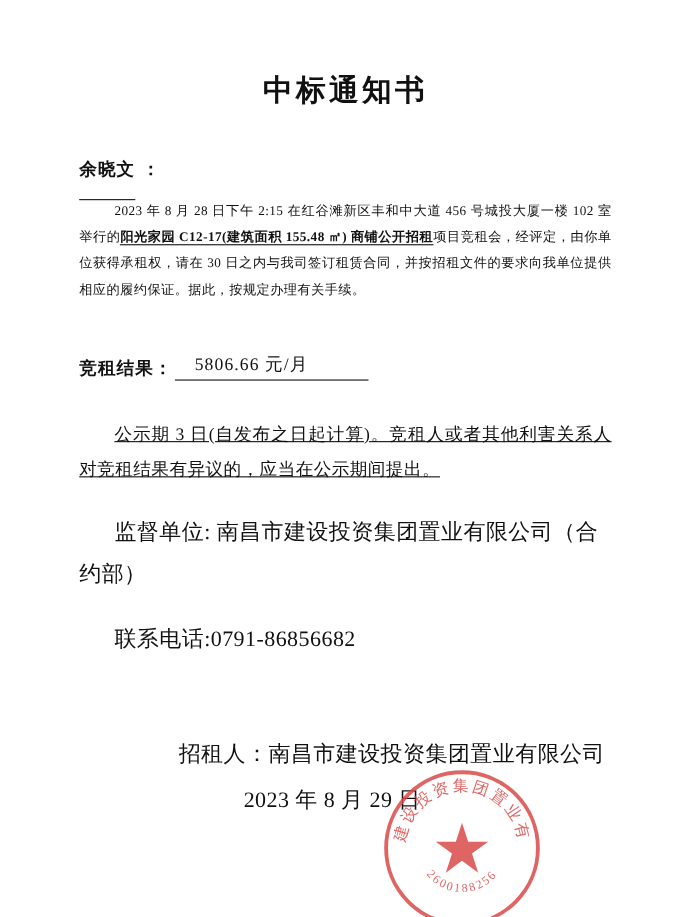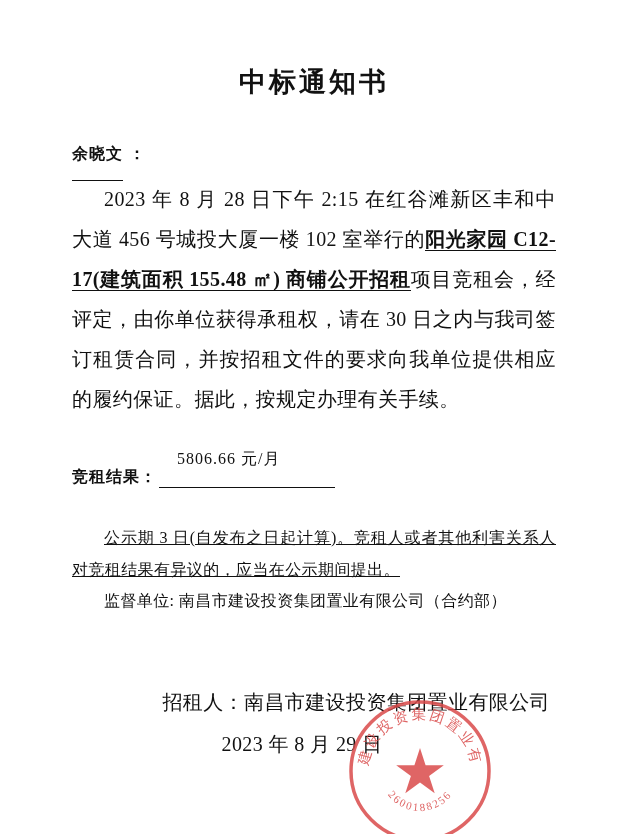--- a/index.html
+++ b/index.html
@@ -39,21 +39,21 @@
   }
   .salutation .name {
     border-bottom: 1px solid #111;
     padding-bottom: 18px;
   }
   .salutation .colon {
     margin-left: 6px;
   }
   .body-para {
     margin-top: 14px;
-    font-size: 20px;
+    font-size: 12px;
     line-height: 2.0;
     text-indent: 32px;
     text-align: justify;
     letter-spacing: 0.4px;
   }
   .hl {
     font-weight: bold;
     border-bottom: 1px solid #111;
   }
   .result-line {
@@ -61,37 +61,38 @@
     font-size: 16px;
     letter-spacing: 1px;
     display: flex;
     align-items: flex-end;
   }
   .result-label {
     font-weight: bold;
   }
   .result-value {
     border-bottom: 1px solid #111;
-    padding: 0 8px 17px 18px;
+    padding: 0 8px 3px 18px;
     margin-left: 2px;
     font-weight: normal;
     min-width: 150px;
+    margin-top: 16px;
   }
   .notice-para {
     margin-top: 34px;
     font-size: 16px;
     line-height: 2.0;
     text-indent: 32px;
     text-align: justify;
     letter-spacing: 0.4px;
     text-decoration: underline;
   }
   .contact-line {
-    margin-top: 0;
-    font-size: 16px;
+    margin-top: 21px;
+    font-size: 20px;
     line-height: 1.9;
     text-indent: 32px;
     letter-spacing: 0.4px;
   }
   .signature-block {
     margin-top: 66px;
     font-size: 20px;
     line-height: 2.0;
     text-align: right;
     letter-spacing: 0.4px;
@@ -127,20 +128,21 @@
   </div>
 
   <div class="result-line">
     <span class="result-label">竞租结果：</span>
     <span class="result-value">5806.66 元/月</span>
   </div>
 
   <div class="notice-para">公示期 3 日(自发布之日起计算)。竞租人或者其他利害关系人对竞租结果有异议的，应当在公示期间提出。</div>
 
   <div class="contact-line">监督单位: 南昌市建设投资集团置业有限公司（合约部）</div>
+  <div class="contact-line">联系电话:0791-86856682</div>
 
   <div class="signature-block">招租人：南昌市建设投资集团置业有限公司</div>
   <div class="signature-block sign-date" style="margin-top:2px;">2023 年 8 月 29 日</div>
 
   <div class="seal">
     <svg width="150" height="150" viewBox="0 0 150 150" aria-hidden="true">
       <circle cx="75" cy="75" r="69" fill="none" stroke="#d94a4a" stroke-width="3.5" opacity="0.85"></circle>
       <path id="sealTop" d="M 75,75 m -52,0 a 52,52 0 1,1 104,0" fill="none"></path>
       <path id="sealBottom" d="M 75,75 m -40,0 a 40,40 0 0,0 80,0" fill="none"></path>
       <text fill="#d94a4a" font-size="14.5" font-family="'Liberation Serif', serif" letter-spacing="2.5" opacity="0.85">

